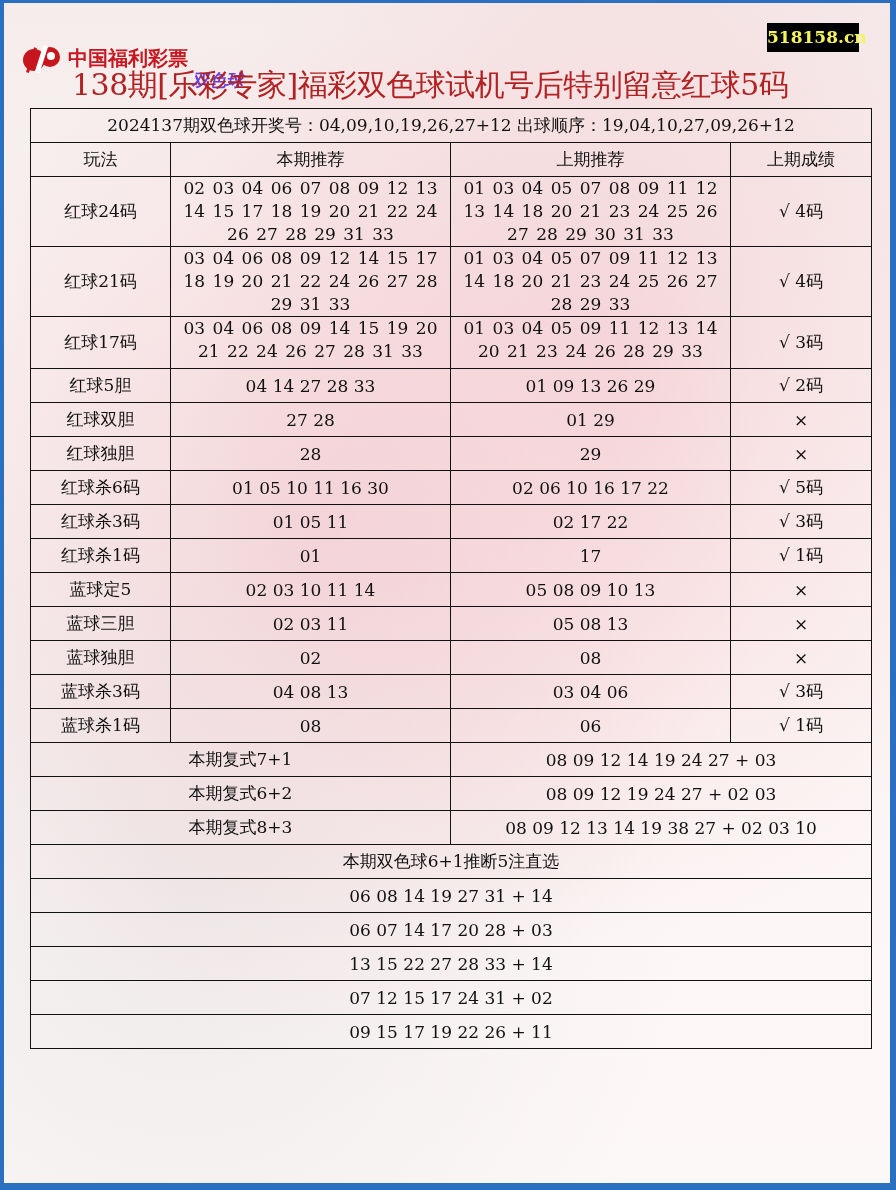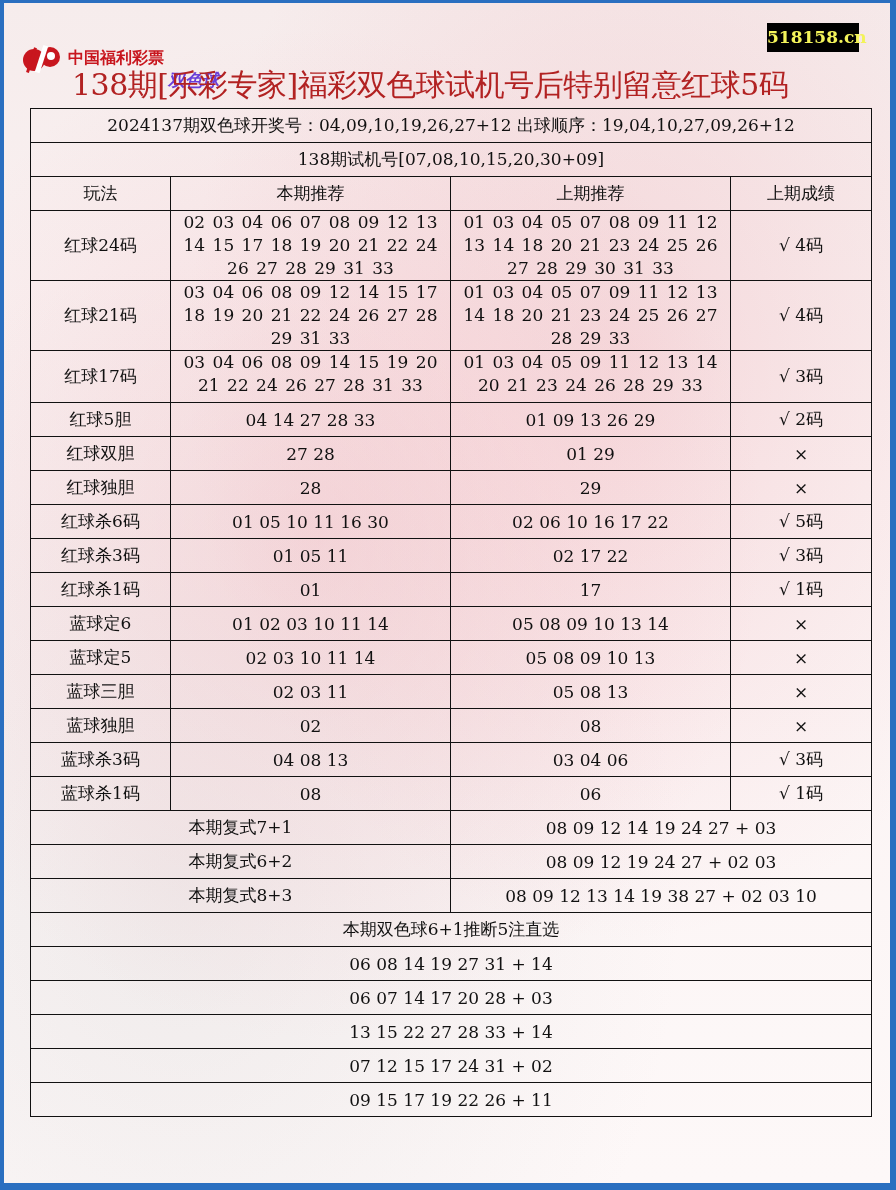--- a/index.html
+++ b/index.html
@@ -12,21 +12,21 @@
     position: absolute; left: 4px; top: 3px; width: 886px; height: 1180px;
     background:
       radial-gradient(ellipse at 35% 45%, rgba(240,170,180,0.35), rgba(255,255,255,0) 55%),
       radial-gradient(ellipse at 70% 30%, rgba(235,160,170,0.30), rgba(255,255,255,0) 50%),
       radial-gradient(ellipse at 20% 75%, rgba(200,200,200,0.25), rgba(255,255,255,0) 50%),
       linear-gradient(180deg, #f6ecec 0%, #fbf3f3 40%, #fdf8f8 100%);
     border-bottom: 4px solid #2a6fc0;
   }
   .logo { position: absolute; left: 16px; top: 22px; display: flex; align-items: center; gap: 4px; }
   .logo-mark { width: 44px; height: 32px; position: relative; }
-  .logo-text { font-family: "DejaVu Sans", sans-serif; font-weight: bold; font-size: 16px; color: #c8161e; letter-spacing: 0; text-align: right; }
+  .logo-text { font-family: "DejaVu Sans", sans-serif; font-weight: bold; font-size: 20px; color: #c8161e; letter-spacing: 0; text-align: right; }
   .logo-ssq { font-family: "DejaVu Sans", sans-serif; font-weight: bold; font-style: italic; font-size: 17px; color: #6a3ed8; margin-top: 44px; }
   .site-badge {
     position: absolute; left: 763px; top: 20px; width: 92px; height: 29px;
     background: #000; color: #f3f35a; font-family: "DejaVu Serif", serif;
     font-size: 17px; line-height: 29px; text-align: center; font-weight: bold;
   }
   .title {
     position: absolute; left: 32px; top: 62px; width: 860px;
     font-size: 30px; color: #b22222; white-space: nowrap; letter-spacing: -0.5px; margin-left: 36px;
   }
@@ -68,23 +68,20 @@
       <col style="width:140px">
       <col style="width:280px">
       <col style="width:280px">
       <col style="width:141px">
     </colgroup>
     <tbody>
         <tr>
       <td colspan="4">2024137期双色球开奖号：04,09,10,19,26,27+12 出球顺序：19,04,10,27,09,26+12</td>
     </tr>
     <tr>
-      <td colspan="4">138期试机号[07,08,10,15,20,30+09]</td>
-    </tr>
-    <tr>
       <td class="hdr">玩法</td>
       <td class="hdr">本期推荐</td>
       <td class="hdr">上期推荐</td>
       <td class="hdr">上期成绩</td>
     </tr>
 
     <tr style="height:70px">
       <td>红球24码</td>
       <td class="nums">02 03 04 06 07 08 09 12 13 14 15 17 18 19 20 21 22 24 26 27 28 29 31 33</td>
       <td class="nums">01 03 04 05 07 08 09 11 12 13 14 18 20 21 23 24 25 26 27 28 29 30 31 33</td>
@@ -132,26 +129,20 @@
       <td>02 17 22</td>
       <td>√ 3码</td>
     </tr>
     <tr>
       <td>红球杀1码</td>
       <td>01</td>
       <td>17</td>
       <td>√ 1码</td>
     </tr>
     <tr>
-      <td>蓝球定6</td>
-      <td>01 02 03 10 11 14</td>
-      <td>05 08 09 10 13 14</td>
-      <td>×</td>
-    </tr>
-    <tr>
       <td>蓝球定5</td>
       <td>02 03 10 11 14</td>
       <td>05 08 09 10 13</td>
       <td>×</td>
     </tr>
     <tr>
       <td>蓝球三胆</td>
       <td>02 03 11</td>
       <td>05 08 13</td>
       <td>×</td>

